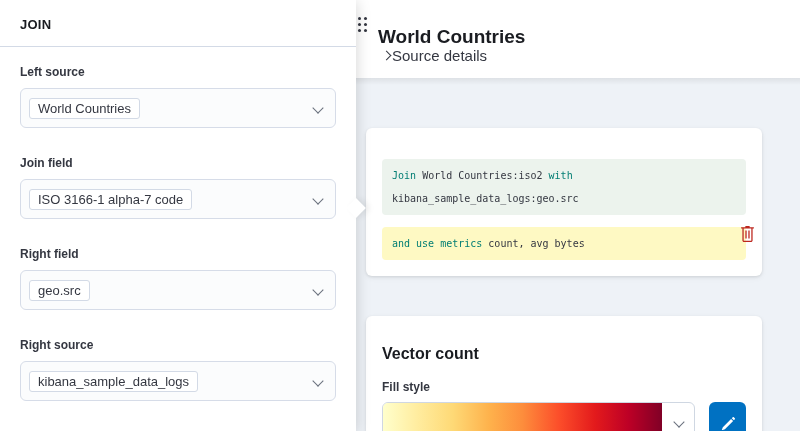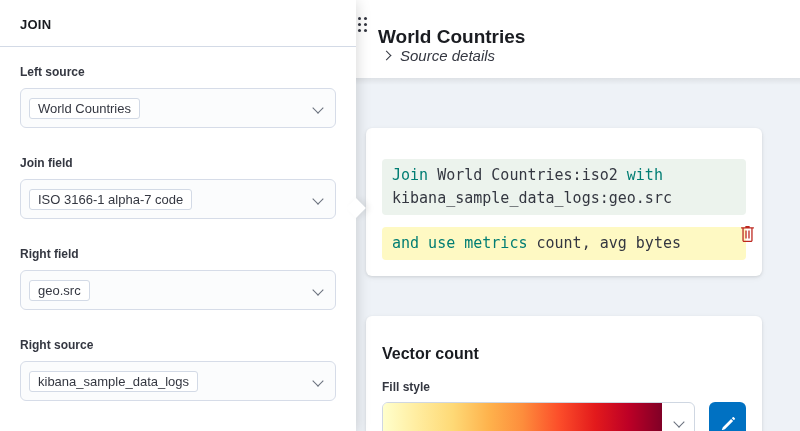--- a/index.html
+++ b/index.html
@@ -7,40 +7,40 @@
   body {
     width:800px; height:431px; overflow:hidden; position:relative;
     font-family:"Liberation Sans", sans-serif; background:#ffffff; color:#343741;
   }
 
   
   .grab-icon { position:absolute; left:358px; top:17px; width:3px; height:3px;
     border-radius:50%; background:#343741; z-index:1;
     box-shadow:6px 0 0 #343741, 0 6px 0 #343741, 6px 6px 0 #343741, 0 12px 0 #343741, 6px 12px 0 #343741; }
   .layer-title { position:absolute; left:378px; top:13px; font-size:19px; font-weight:700; color:#1a1c21; z-index:1; }
-  .source-details { position:absolute; left:383px; top:47px; display:flex; align-items:center; gap:10px;
-    font-size:15px; color:#343741; cursor:pointer; z-index:1; background:none; border:none; padding:0;font-style:italic; }
+  .source-details { position:absolute; left:383px; top:47px; display:flex; align-items:center; gap:2px;
+    font-size:15px; color:#343741; cursor:pointer; z-index:1; background:none; border:none; padding:0; }
   .chev-right { width:7px; height:7px; border-top:1.7px solid #343741; border-right:1.7px solid #343741;
     transform:rotate(45deg); display:inline-block; }
 
   .content-bg { position:absolute; left:356px; top:78px; right:0; bottom:0; background:#eef2f7; }
   .content-bg::before { content:""; position:absolute; left:0; right:0; top:0; height:7px;
     background:linear-gradient(to bottom, rgba(0,0,0,.07), rgba(0,0,0,0)); }
 
   .card { position:absolute; left:366px; width:396px; background:#fff; border-radius:6px;
     box-shadow:0 1px 3px rgba(0,0,0,.1), 0 2px 6px rgba(0,0,0,.05); padding:16px; }
   .card-term-joins { top:128px; }
   .card-vector-style { top:316px; height:140px; }
 
   .card-hd { display:flex; align-items:center; justify-content:space-between; }
   .card-title { font-size:16px; font-weight:700; color:#1a1c21; }
 
   .icon-btn { background:none; border:none; padding:0; cursor:pointer; line-height:0; }
 
-  .expr { font-family:"DejaVu Sans Mono", monospace; font-size:15px; line-height:23px;
+  .expr { font-family:"DejaVu Sans Mono", monospace; font-size:10px; line-height:23px;
     border-radius:4px; padding:5px 10px; cursor:pointer; }
   .expr-join { margin-top:15px; background:#ecf3ed; }
   .expr-metrics { margin-top:12px; background:#fef9c3; }
   .kw { color:#017d73; }
   .val { color:#343741; }
 
   .trash-btn { position:absolute; right:0px; top:90px; width:30px; height:30px;
     display:flex; align-items:center; justify-content:center; }
 
   .field-label { font-size:12px; font-weight:700; color:#343741; }

